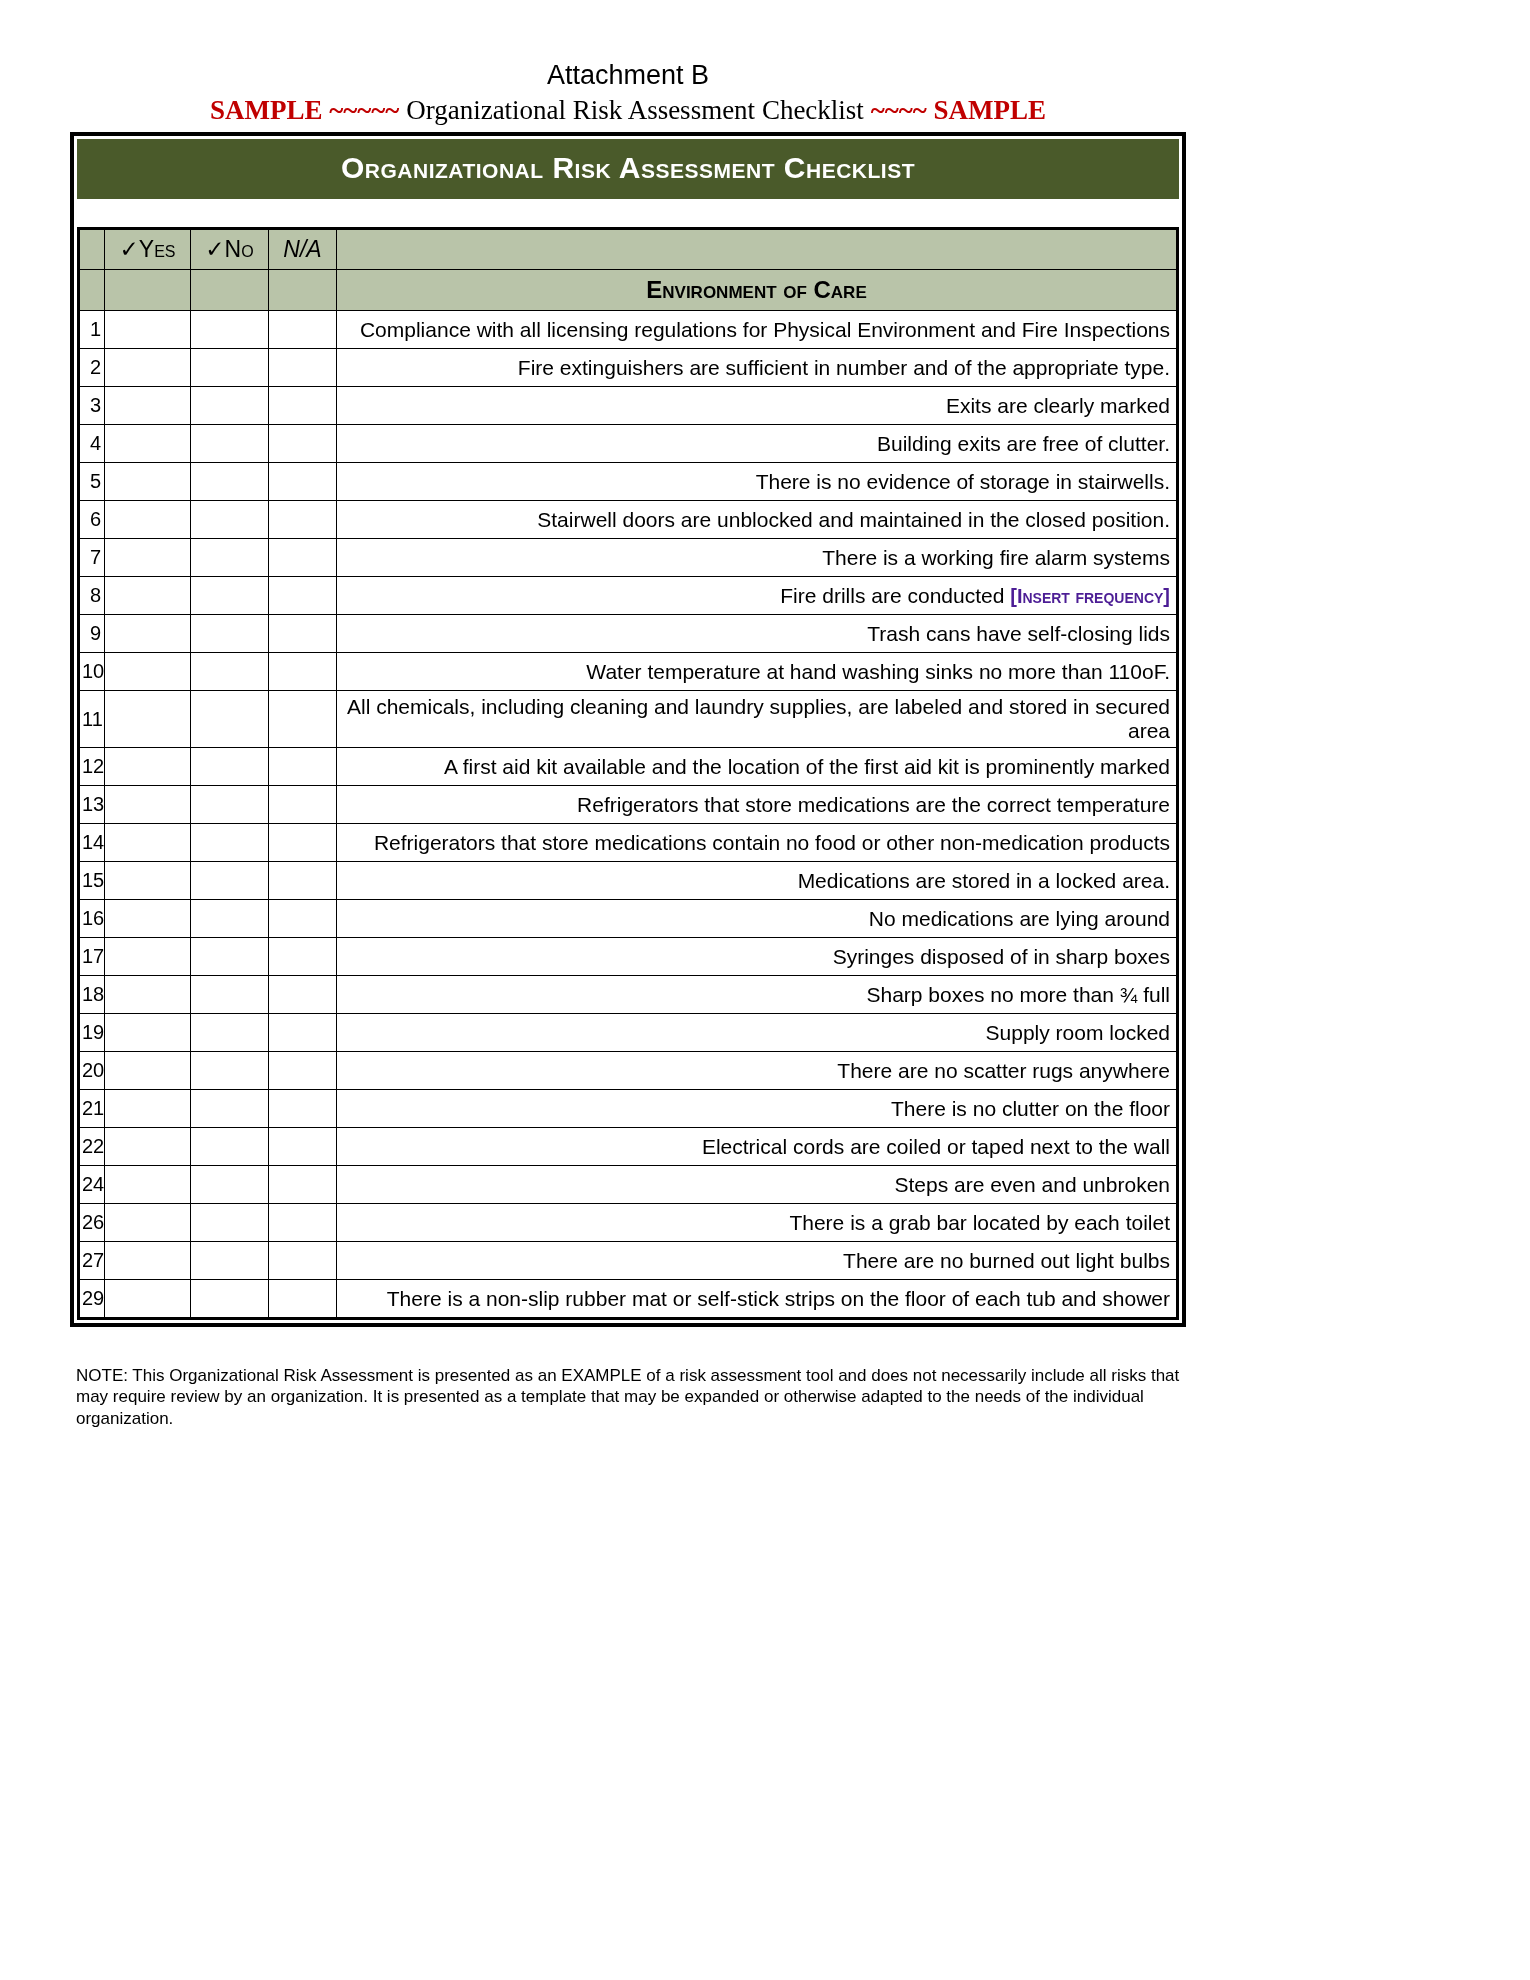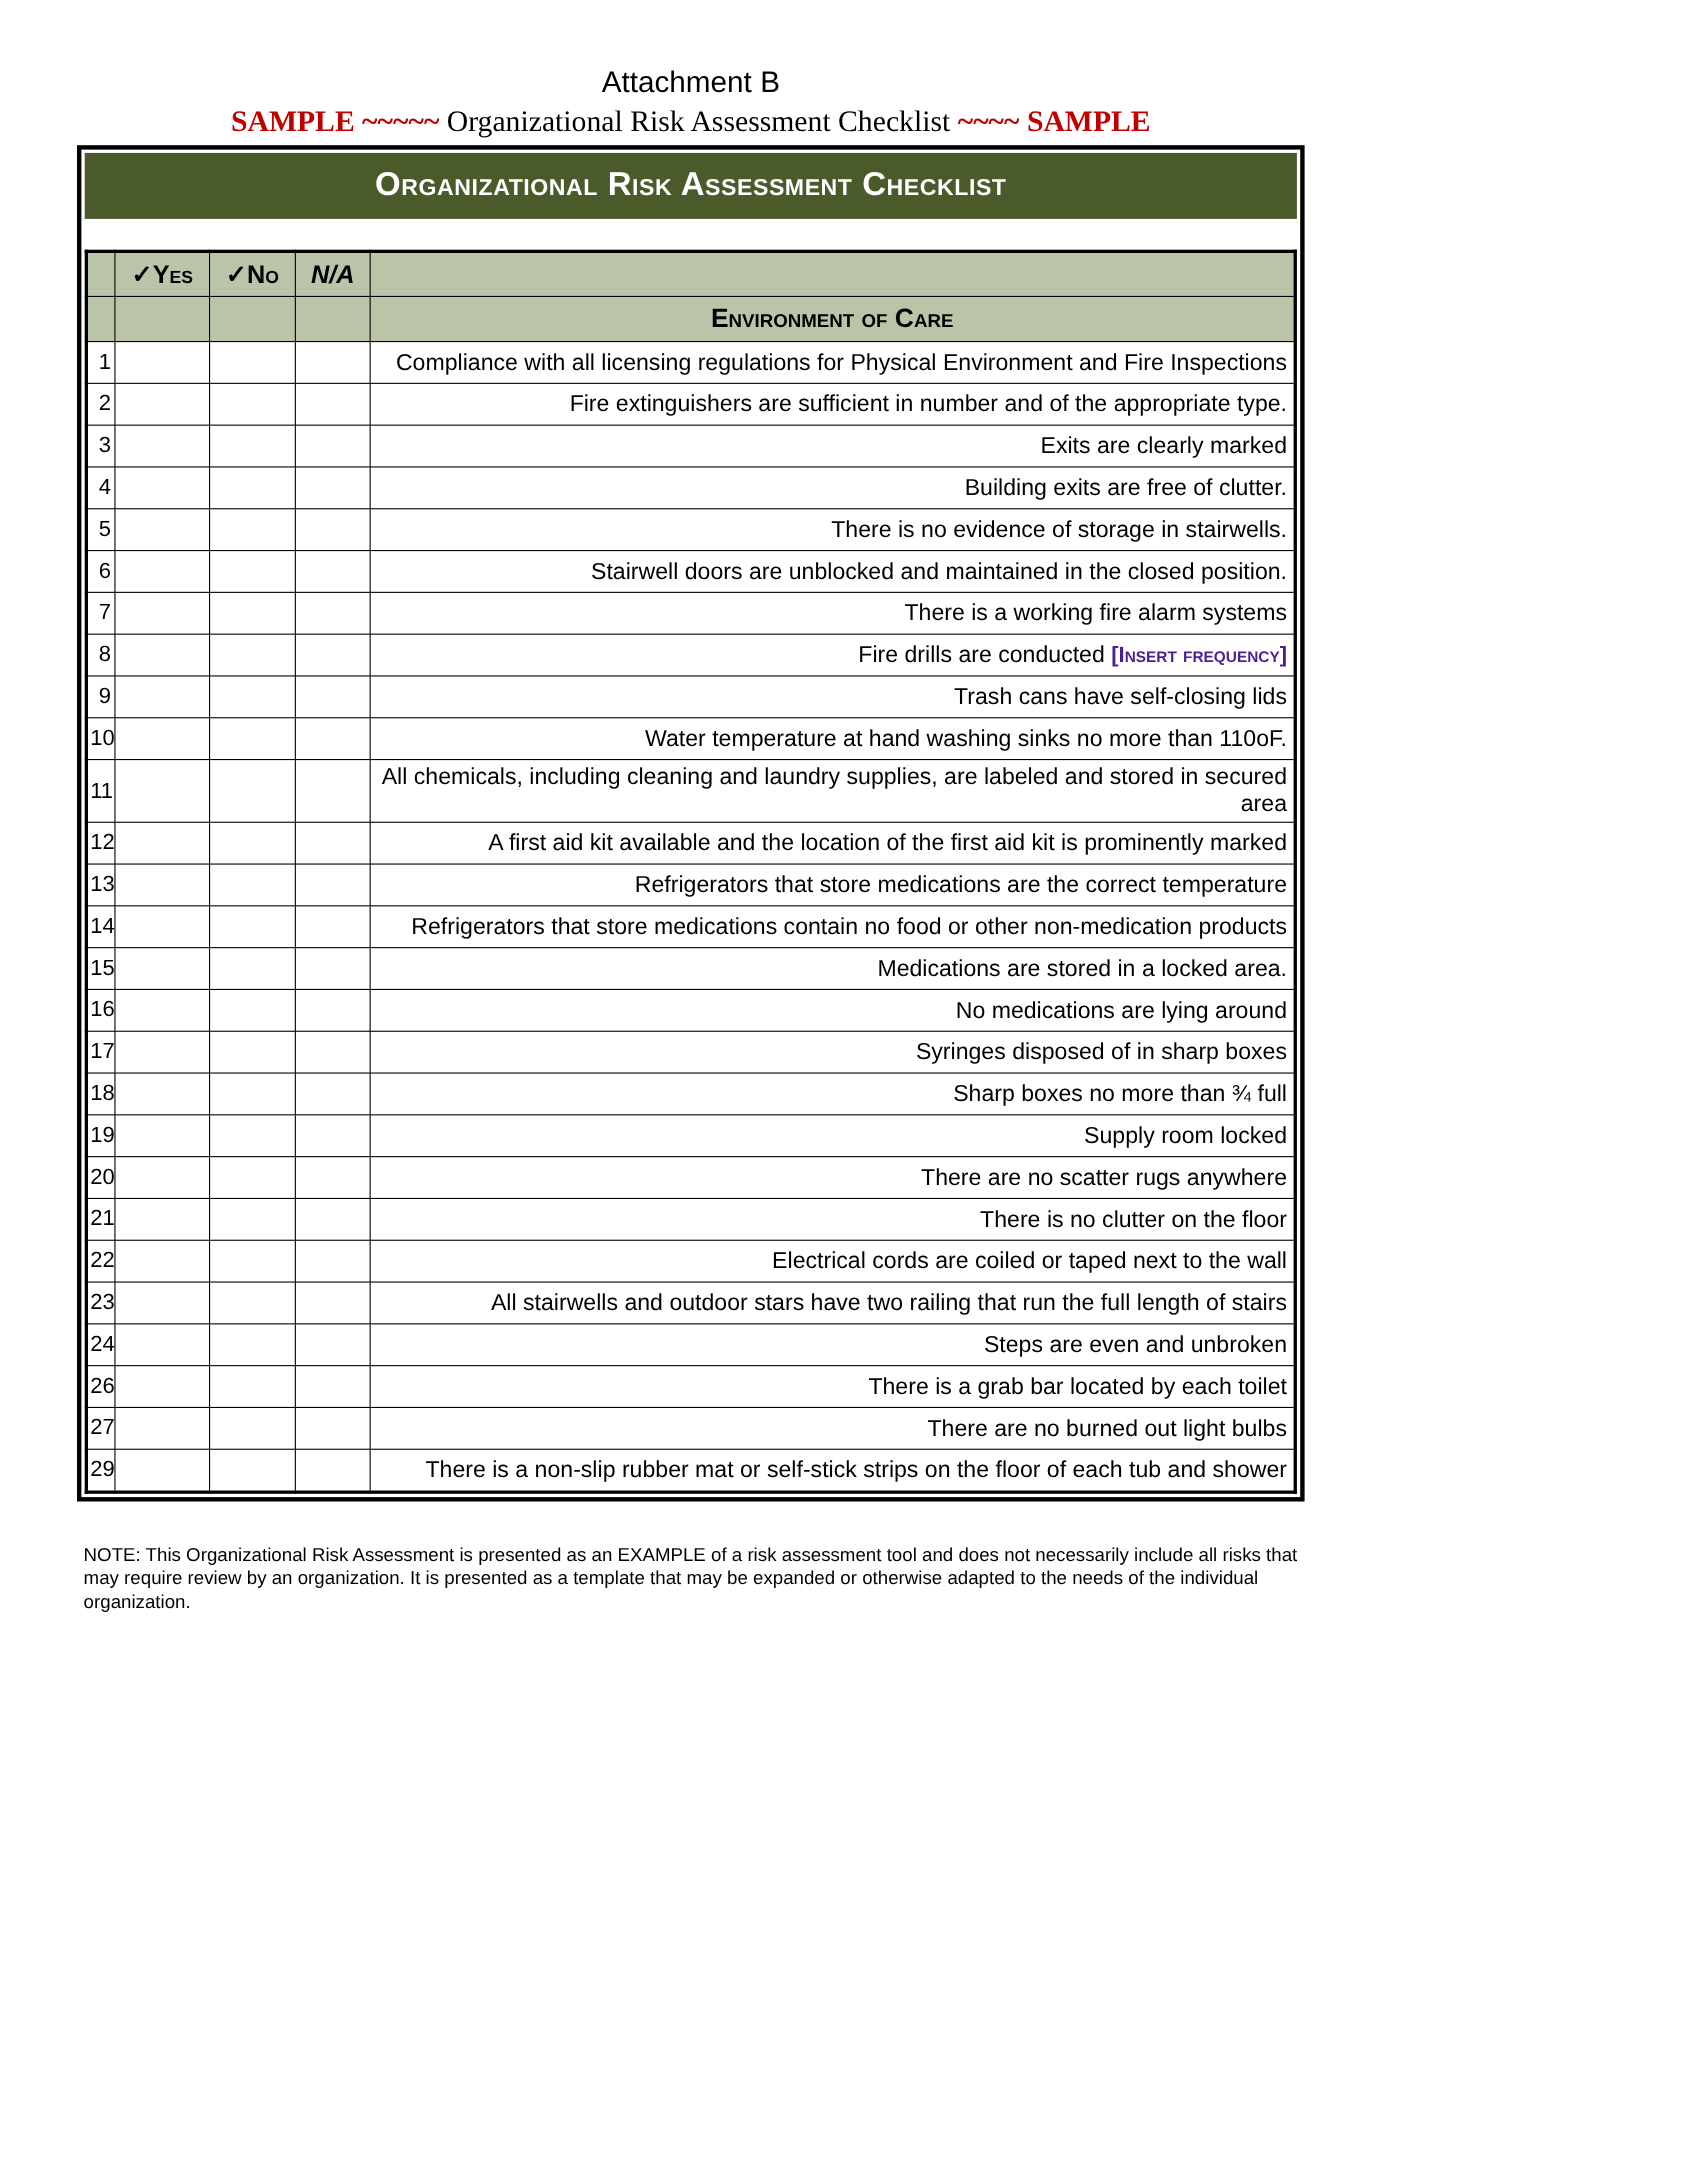--- a/index.html
+++ b/index.html
@@ -66,21 +66,21 @@
   col.c-num  { width: 26px; }
   col.c-yes  { width: 86px; }
   col.c-no   { width: 78px; }
   col.c-na   { width: 68px; }
   col.c-desc { }
   .hdr-row th {
     background: #b9c4a9;
     font-family: "Copperplate", "Arial Black", sans-serif;
     font-variant: small-caps;
     font-size: 23px;
-    font-weight: bold;
+    font-weight: normal;
     font-style: italic;
     padding: 6px 4px;
     text-align: center;
     border-bottom: 3px solid #000;
   }
   .hdr-row th.num-head {
     font-style: normal;
   }
   .hdr-row th.desc-head {
     background: #b9c4a9;
@@ -322,27 +322,20 @@
             <td class="desc"><span>There is no clutter on the floor</span></td>
           </tr>
           <tr class="item-row">
             <td class="num">22</td>
             <td class="chk"></td>
             <td class="chk"></td>
             <td class="chk"></td>
             <td class="desc"><span>Electrical cords are coiled or taped next to the wall</span></td>
           </tr>
           <tr class="item-row">
-            <td class="num">23</td>
-            <td class="chk"></td>
-            <td class="chk"></td>
-            <td class="chk"></td>
-            <td class="desc"><span>All stairwells and outdoor stars have two railing that run the full length of stairs</span></td>
-          </tr>
-          <tr class="item-row">
             <td class="num">24</td>
             <td class="chk"></td>
             <td class="chk"></td>
             <td class="chk"></td>
             <td class="desc"><span>Steps are even and unbroken</span></td>
           </tr>
           <tr class="item-row">
             <td class="num">26</td>
             <td class="chk"></td>
             <td class="chk"></td>

